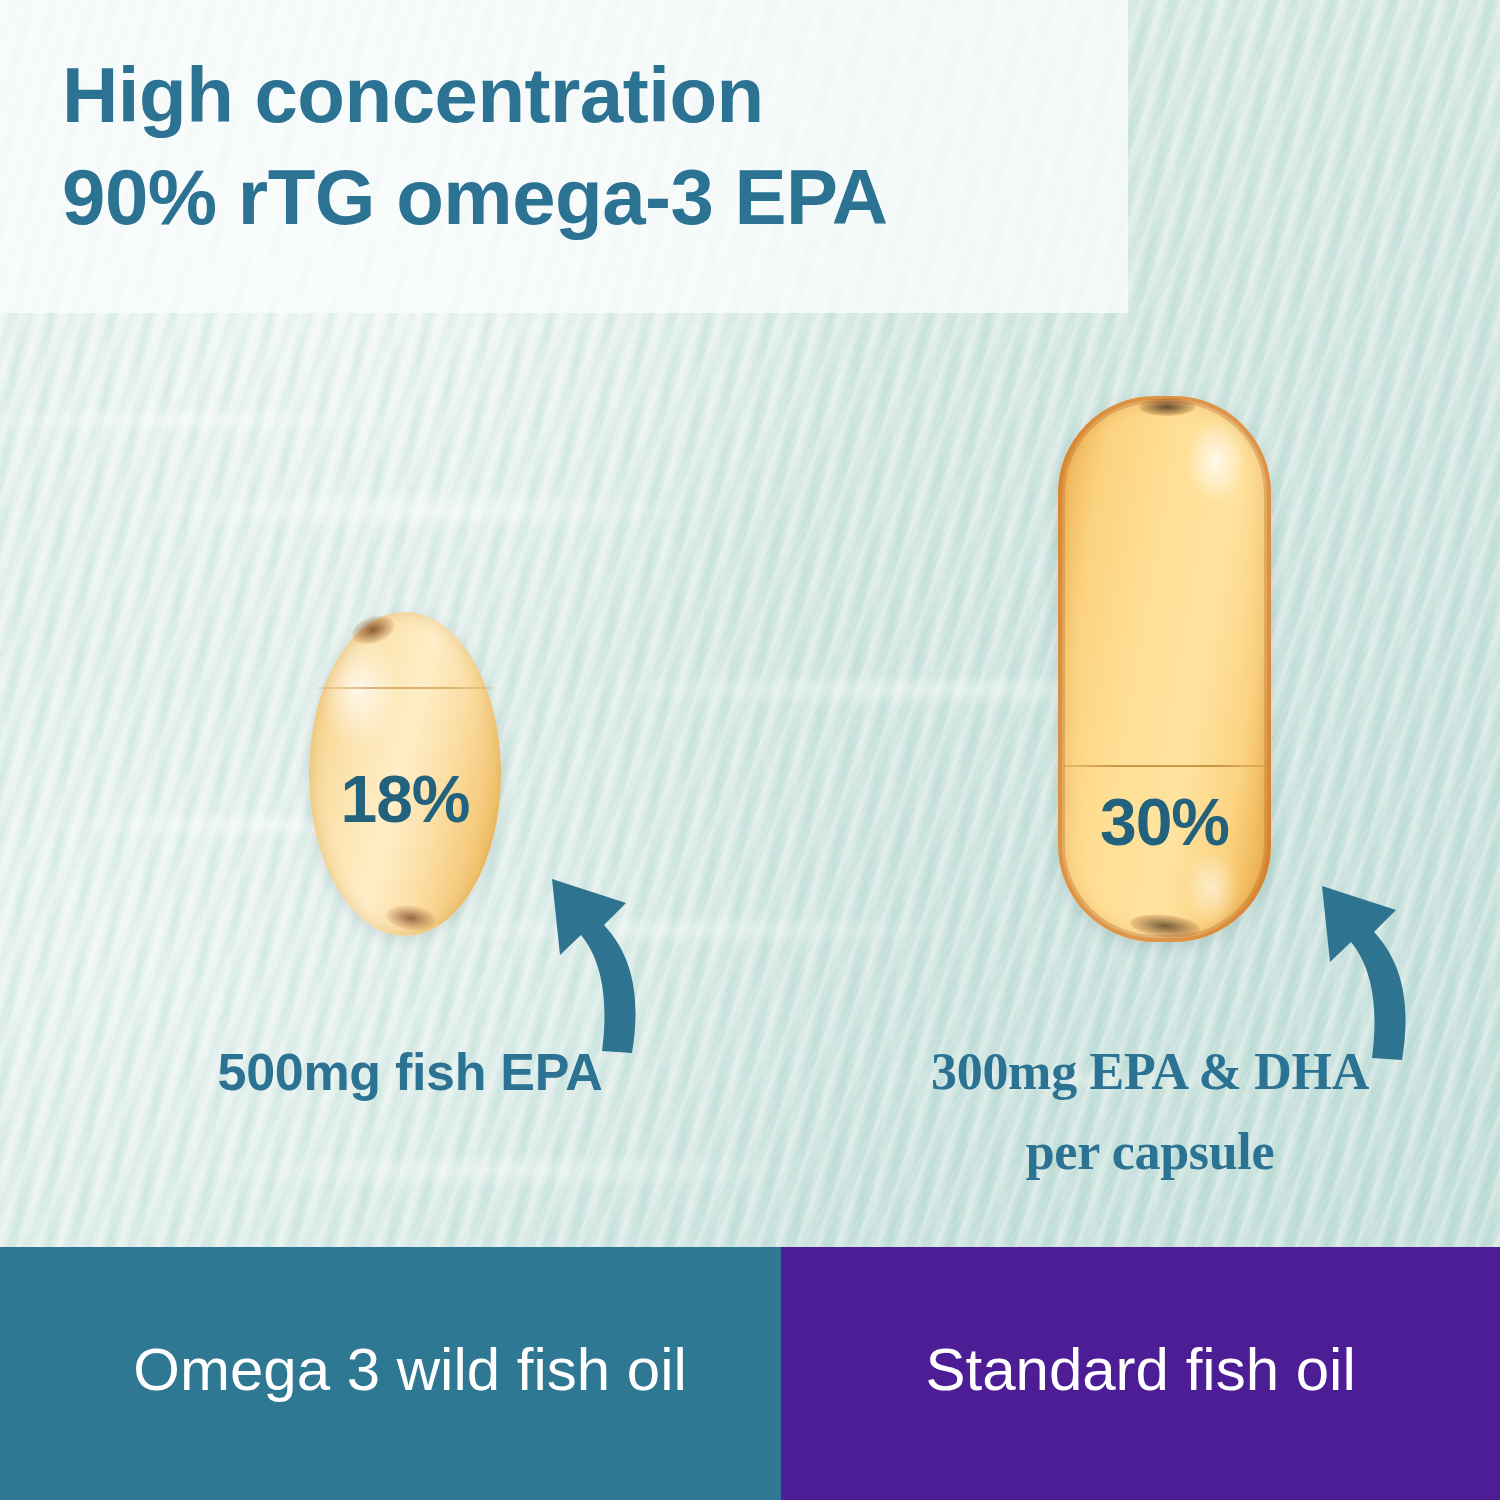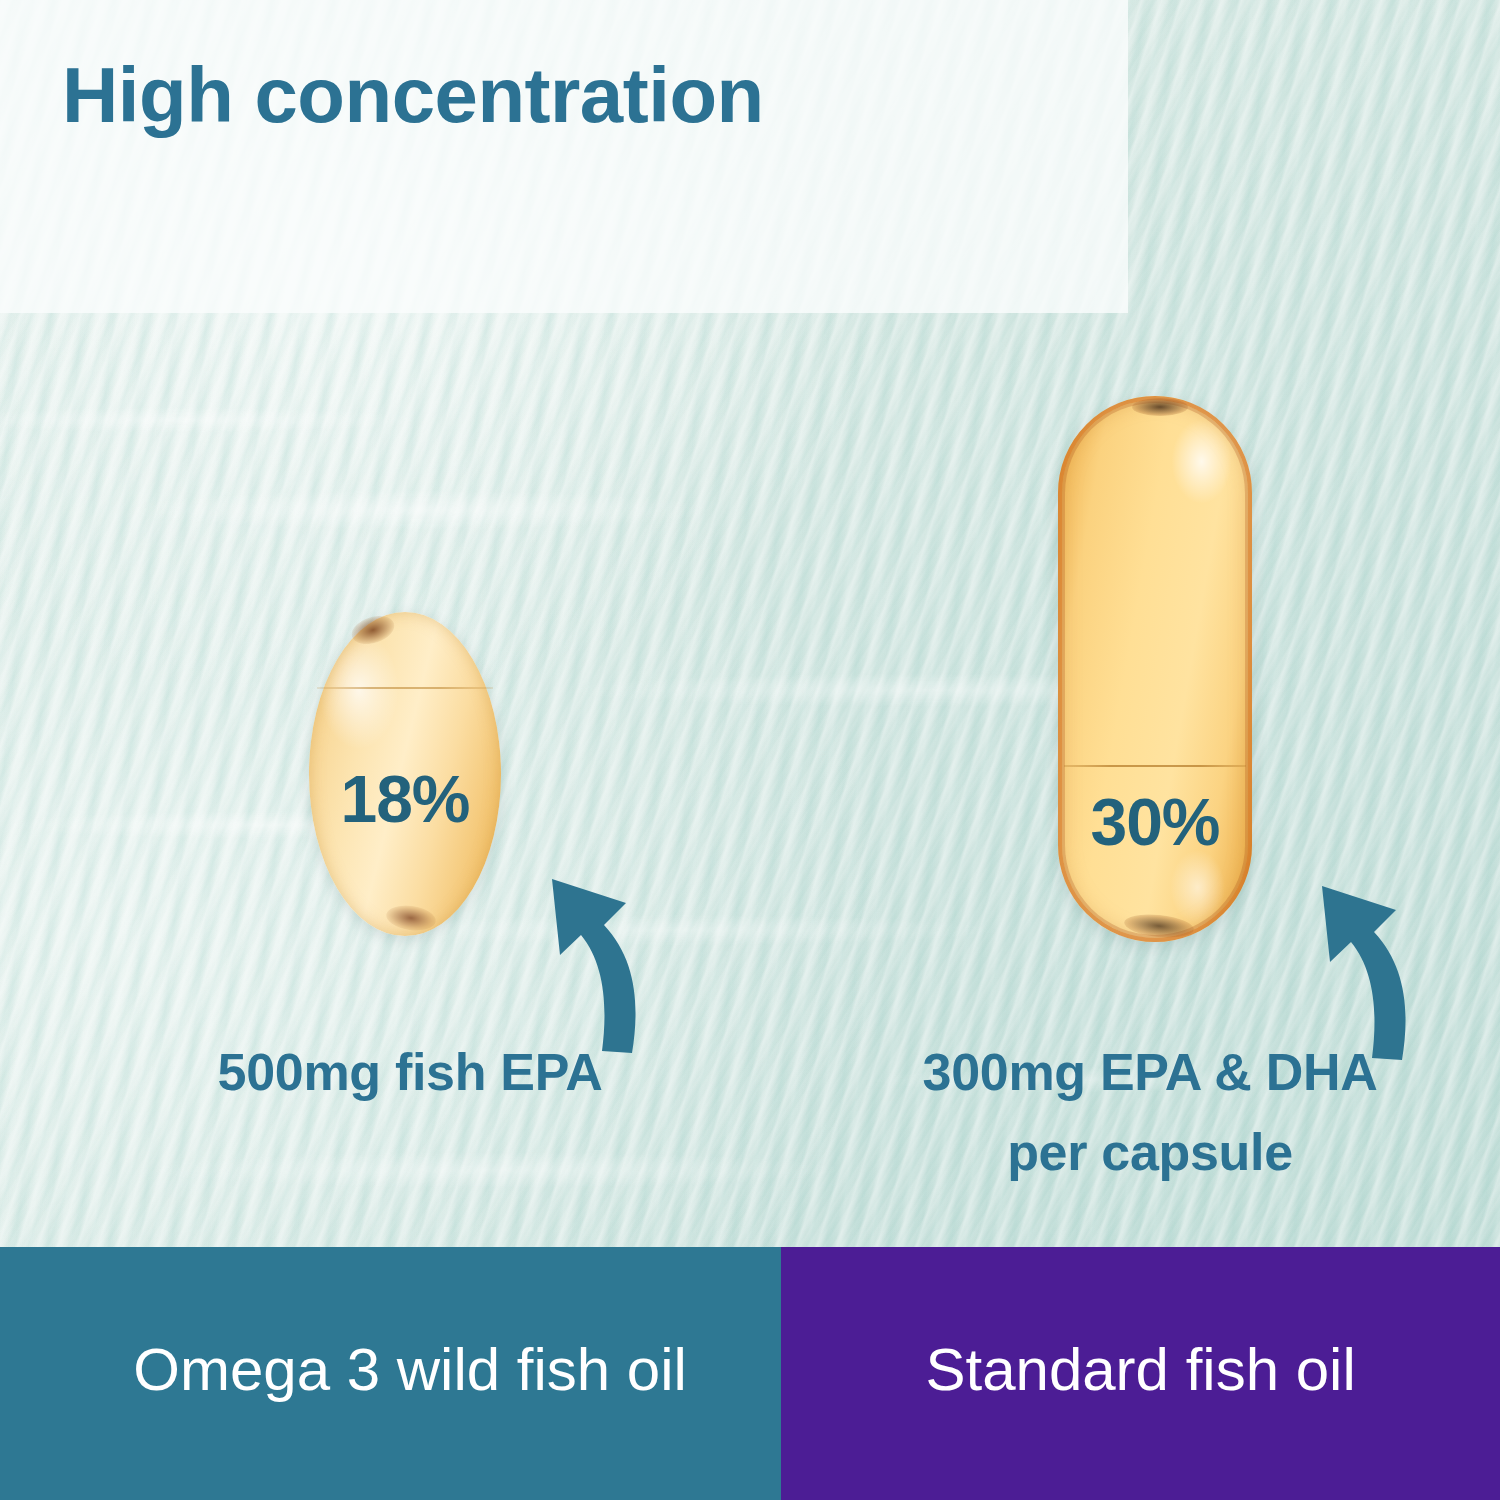--- a/index.html
+++ b/index.html
@@ -164,20 +164,21 @@
         #f3bb5c 6%,
         #fbd27f 18%,
         #ffdf95 40%,
         #ffe3a0 62%,
         #fbd382 80%,
         #f0b858 92%,
         #dd8f2c 100%);
     box-shadow:
       inset 0 0 22px rgba(190,110,24,.40),
       0 5px 16px rgba(80,110,110,.18);
+    padding-left: 19px;
   }
   .capsule-large .rim {
     position: absolute;
     inset: 0;
     border-radius: 97px;
     border: 4px solid rgba(205,104,28,.55);
     box-shadow: inset 0 0 0 3px rgba(168,76,22,.25);
   }
   .capsule-large .seam {
     position: absolute;
@@ -230,21 +231,21 @@
     position: absolute;
     text-align: center;
     color: #2c7293;
     font-weight: bold;
     font-size: 52px;
     line-height: 80px;
     letter-spacing: -0.3px;
   }
   .caption .cap-line { display: block; white-space: nowrap; }
   .caption.left-caption  { left: 120px; top: 1032px; width: 580px; }
-  .caption.right-caption { left: 840px; top: 1032px; width: 620px; }
+  .caption.right-caption { left: 840px; top: 1032px; width: 620px; font-family: Liberation Serif, serif; }
 
   
   .bottom-bars {
     position: absolute;
     left: 0;
     bottom: 0;
     width: 1500px;
     height: 253px;
     display: flex;
   }
@@ -270,20 +271,21 @@
 
 <div id="infographic">
 
   <div class="bg-base"></div>
   <div class="bg-ripples"></div>
   <div class="bg-streaks"></div>
 
   <div class="headline-panel">
     <div class="headline-text">
       <span class="hl-line">High concentration</span>
+      <span class="hl-line">90% rTG omega-3 EPA</span>
     </div>
   </div>
 
   <div class="softgel-small">
     <div class="blot-top"></div>
     <div class="seam"></div>
     <div class="blot-bottom"></div>
     <div class="pct">18%</div>
   </div>
 

